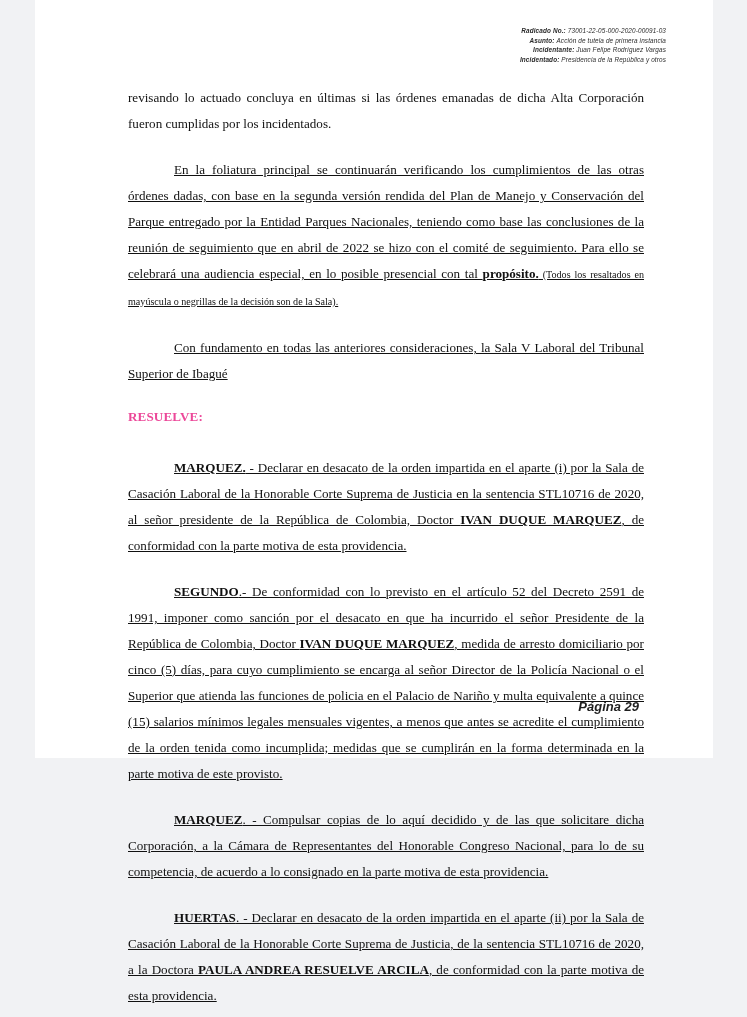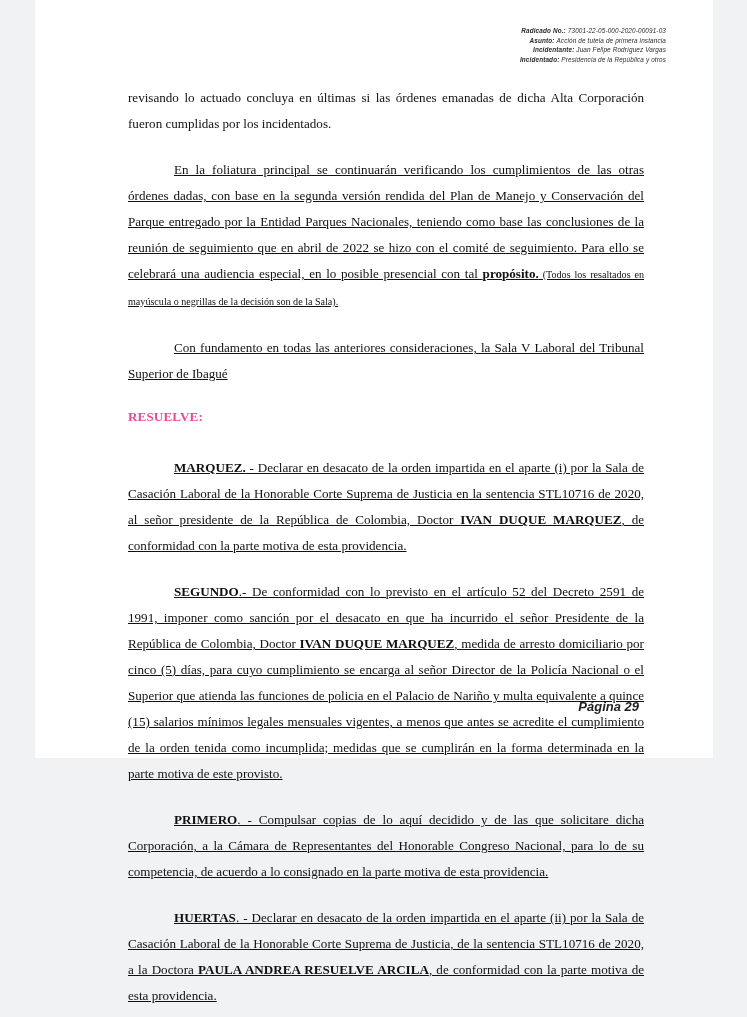--- a/index.html
+++ b/index.html
@@ -133,21 +133,21 @@
     <p class="para indent"><span>Con fundamento en todas las anteriores consideraciones, la Sala V Laboral del Tribunal Superior de Ibagué</span></p>
 
     <div class="resuelve-wrap">
       <h2 class="resuelve">RESUELVE:</h2>
     </div>
 
     <p class="para indent"><b>MARQUEZ.</b><span> - Declarar en desacato de la orden impartida en el aparte (i) por la Sala de Casación Laboral de la Honorable Corte Suprema de Justicia en la sentencia STL10716 de 2020, al señor presidente de la República de Colombia, Doctor </span><b>IVAN DUQUE MARQUEZ</b><span>, de conformidad con la parte motiva de esta providencia.</span></p>
 
     <p class="para indent"><b>SEGUNDO</b><span>.- De conformidad con lo previsto en el artículo 52 del Decreto 2591 de 1991, imponer como sanción por el desacato en que ha incurrido el señor Presidente de la República de Colombia, Doctor </span><b>IVAN DUQUE MARQUEZ</b><span>, medida de arresto domiciliario por cinco (5) días, para cuyo cumplimiento se encarga al señor Director de la Policía Nacional o el Superior que atienda las funciones de policia en el Palacio de Nariño y multa equivalente a quince (15) salarios mínimos legales mensuales vigentes, a menos que antes se acredite el cumplimiento de la orden tenida como incumplida; medidas que se cumplirán en la forma determinada en la parte motiva de este provisto.</span></p>
 
-    <p class="para indent"><b>PRIMERO</b><span>. - Compulsar copias de lo aquí decidido y de las que solicitare dicha Corporación, a la Cámara de Representantes del Honorable Congreso Nacional, para lo de su competencia, de acuerdo a lo consignado en la parte motiva de esta providencia.</span></p>
+    <p class="para indent"><b>MARQUEZ</b><span>. - Compulsar copias de lo aquí decidido y de las que solicitare dicha Corporación, a la Cámara de Representantes del Honorable Congreso Nacional, para lo de su competencia, de acuerdo a lo consignado en la parte motiva de esta providencia.</span></p>
 
     <p class="para indent"><b>HUERTAS</b><span>. - Declarar en desacato de la orden impartida en el aparte (ii) por la Sala de Casación Laboral de la Honorable Corte Suprema de Justicia, de la sentencia STL10716 de 2020, a la Doctora </span><b>PAULA ANDREA RESUELVE ARCILA</b><span>, de conformidad con la parte motiva de esta providencia.</span></p>
 
   </div>
 
   <div class="doc-footer">Página 29</div>
 
 </div>
 
 </body></html>

